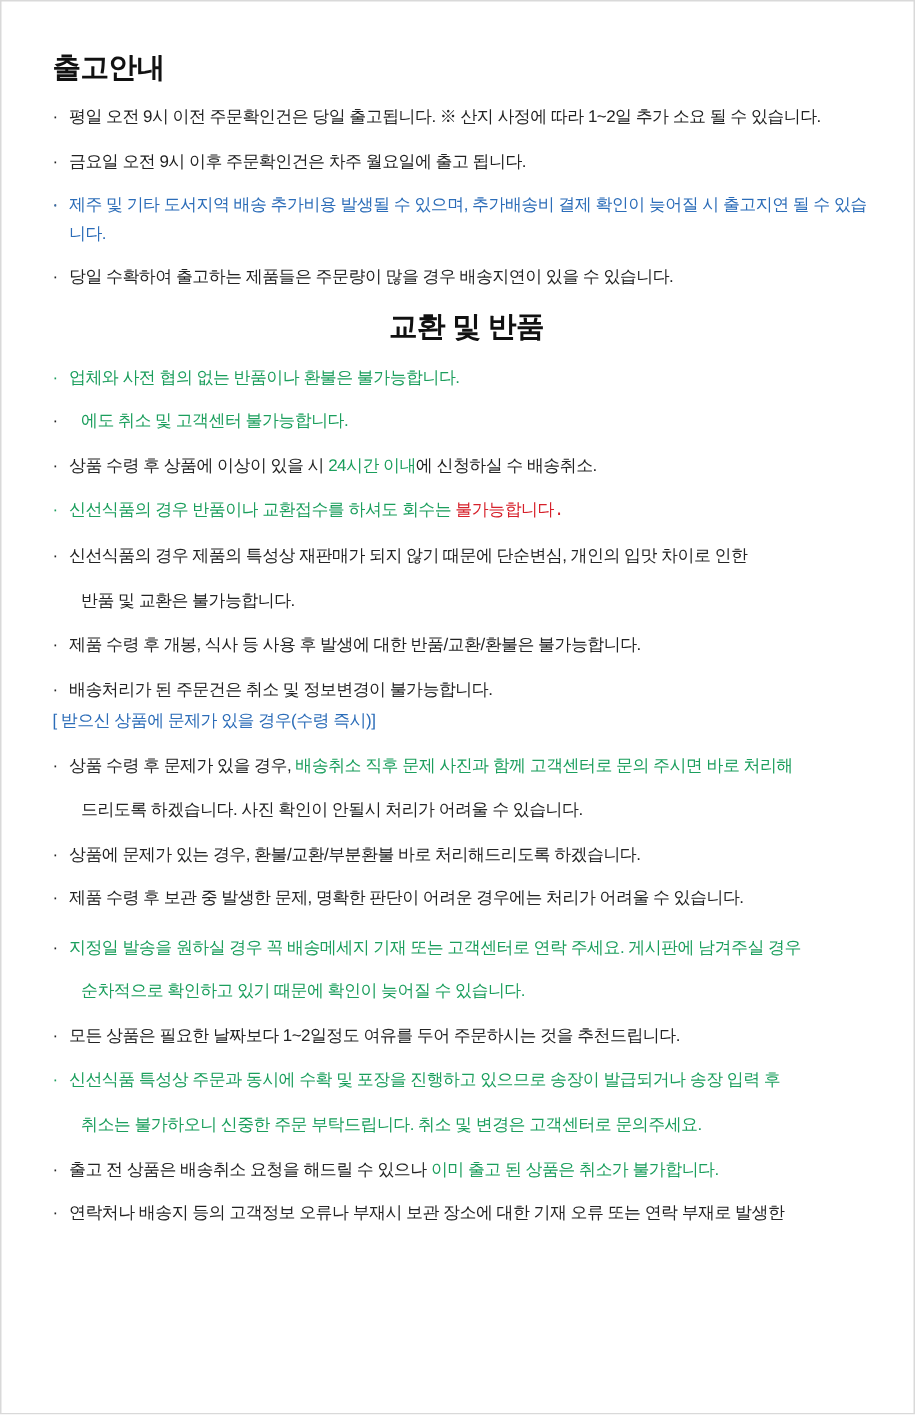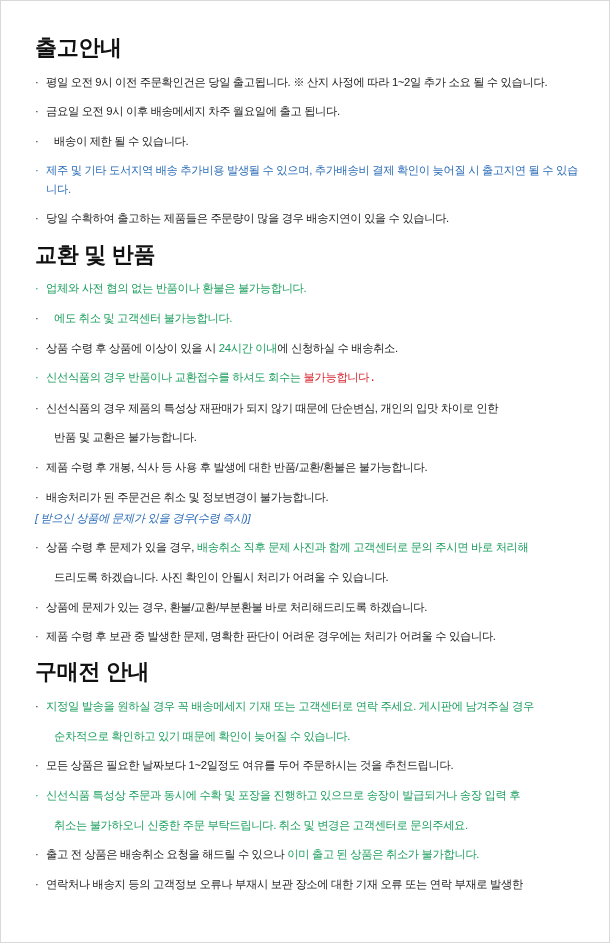--- a/index.html
+++ b/index.html
@@ -18,29 +18,30 @@
     box-sizing: border-box;
     width: 610px;
     height: 943px;
     padding: 34px 22px 10px 34px;
     border: 1px solid #d9d9d9;
   }
   .section {
     margin-bottom: 14px;
   }
   .section-title {
-    font-size: 22px;
+    font-size: 19px;
     font-weight: bold;
     color: #111111;
     letter-spacing: -0.3px;
     margin: 0 0 8px 0;
     line-height: 1.2;
   }
   .section + .section .section-title {
     margin-top: 4px;
+    text-align: center;
   }
   .lines {
     margin: 0;
     padding: 0;
     list-style: none;
   }
   .line {
     position: relative;
     font-size: 11.3px;
     line-height: 1.62;
@@ -56,39 +57,37 @@
     line-height: 1.62;
   }
   .subhead {
     font-size: 11.3px;
     line-height: 1.62;
     letter-spacing: -0.35px;
     padding-left: 0px;
     margin-top: 3px;
     margin-bottom: 1px;
     color: #222222;
-    font-style: italic;
   }
   .t-black { color: #222222; }
   .t-green { color: #1a9e5c; }
   .t-blue  { color: #2b6cb8; }
   .t-red   { color: #d6202a; font-family: Liberation Mono, monospace; }
 </style>
 </head>
 <body>
 
 <div class="page">
   <div id="sections-root">
       <div class="section">
         <h2 class="section-title">출고안내</h2>
         <div class="lines">
           <p class="line"><span class="bullet t-black">·</span><span><span class="t-black">평일 오전 9시 이전 주문확인건은  당일 출고됩니다. </span><span class="t-black">※ 산지 사정에 따라 1~2일 추가 소요 될 수 있습니다.</span></span></p>
-          <p class="line"><span class="bullet t-black">·</span><span><span class="t-black">금요일 오전 9시 이후 배송메세지 차주 월요일에 출고 됩니다.</span></span></p>
+          <p class="line"><span class="bullet t-black">·</span><span><span class="t-black">금요일 오전 9시 이후 주문확인건은 차주 월요일에 출고 됩니다.</span></span></p>
           <p class="line"><span class="bullet t-black">·</span></p>
-          <p class="line"><span class="bullet t-black"></span><span style="padding-left: 8px;"><span class="t-black">배송이 제한 될 수 있습니다.</span></span></p>
           <p class="line"><span class="bullet t-blue">·</span><span><span class="t-blue">제주 및 기타 도서지역 배송 추가비용 발생될 수 있으며, 추가배송비 결제 확인이 늦어질 시 출고지연 될 수 있습니다.</span></span></p>
           <p class="line"><span class="bullet t-black">·</span><span><span class="t-black">당일 수확하여 출고하는 제품들은 주문량이 많을 경우 배송지연이 있을 수 있습니다.</span></span></p>
         </div>
       </div>
       <div class="section">
         <h2 class="section-title">교환 및 반품</h2>
         <div class="lines">
           <p class="line"><span class="bullet t-green">·</span><span><span class="t-green">업체와 사전 협의 없는 반품이나 환불은 불가능합니다.</span></span></p>
           <p class="line"><span class="bullet t-black">·</span></p>
           <p class="line"><span class="bullet t-black"></span><span style="padding-left: 8px;"><span class="t-green">에도 취소 및 고객센터 불가능합니다.</span></span></p>
@@ -99,21 +98,20 @@
           <p class="line"><span class="bullet t-black">·</span><span><span class="t-black">제품 수령 후 개봉, 식사 등 사용 후 발생에 대한 반품/교환/환불은 불가능합니다.</span></span></p>
           <p class="line"><span class="bullet t-black">·</span><span><span class="t-black">배송처리가 된 주문건은 취소 및 정보변경이 불가능합니다.</span></span></p>
           <p class="subhead"><span><span class="t-blue">[ 받으신 상품에 문제가 있을 경우(수령 즉시)]</span></span></p>
           <p class="line"><span class="bullet t-black">·</span><span><span class="t-black">상품 수령 후 문제가 있을 경우, </span><span class="t-green">배송취소 직후 문제 사진과 함께 고객센터로 문의 주시면 바로 처리해</span></span></p>
           <p class="line"><span class="bullet t-black"></span><span style="padding-left: 8px;"><span class="t-black">드리도록 하겠습니다. 사진 확인이 안될시 처리가 어려울 수 있습니다.</span></span></p>
           <p class="line"><span class="bullet t-black">·</span><span><span class="t-black">상품에 문제가 있는 경우, 환불/교환/부분환불 바로 처리해드리도록 하겠습니다.</span></span></p>
           <p class="line"><span class="bullet t-black">·</span><span><span class="t-black">제품 수령 후 보관 중 발생한 문제, 명확한 판단이 어려운 경우에는 처리가 어려울 수 있습니다.</span></span></p>
         </div>
       </div>
       <div class="section">
-        <h2 class="section-title">구매전 안내</h2>
         <div class="lines">
           <p class="line"><span class="bullet t-black">·</span><span><span class="t-green">지정일 발송을 원하실 경우 꼭 </span><span class="t-green">배송메세지 기재 또는 고객센터</span><span class="t-green">로 연락 주세요. 게시판에 남겨주실 경우</span></span></p>
           <p class="line"><span class="bullet t-black"></span><span style="padding-left: 8px;"><span class="t-green">순차적으로 확인하고 있기 때문에 확인이 늦어질 수 있습니다.</span></span></p>
           <p class="line"><span class="bullet t-black">·</span><span><span class="t-black">모든 상품은 필요한 날짜보다 1~2일정도 여유를 두어 주문하시는 것을 추천드립니다.</span></span></p>
           <p class="line"><span class="bullet t-green">·</span><span><span class="t-green">신선식품 특성상 주문과 동시에 수확 및 포장을 진행하고 있으므로 송장이 발급되거나  송장 입력 후</span></span></p>
           <p class="line"><span class="bullet t-black"></span><span style="padding-left: 8px;"><span class="t-green">취소는 불가하오니 신중한 주문 부탁드립니다. 취소 및 변경은 고객센터로 문의주세요.</span></span></p>
           <p class="line"><span class="bullet t-black">·</span><span><span class="t-black">출고 전 상품은 배송취소 요청을 해드릴 수 있으나 </span><span class="t-green">이미 출고 된 상품은 취소가 불가합니다.</span></span></p>
           <p class="line"><span class="bullet t-black">·</span><span><span class="t-black">연락처나 배송지 등의 고객정보 오류나 부재시 보관 장소에 대한 기재 오류 또는 연락 부재로 발생한</span></span></p>
         </div>
       </div>

